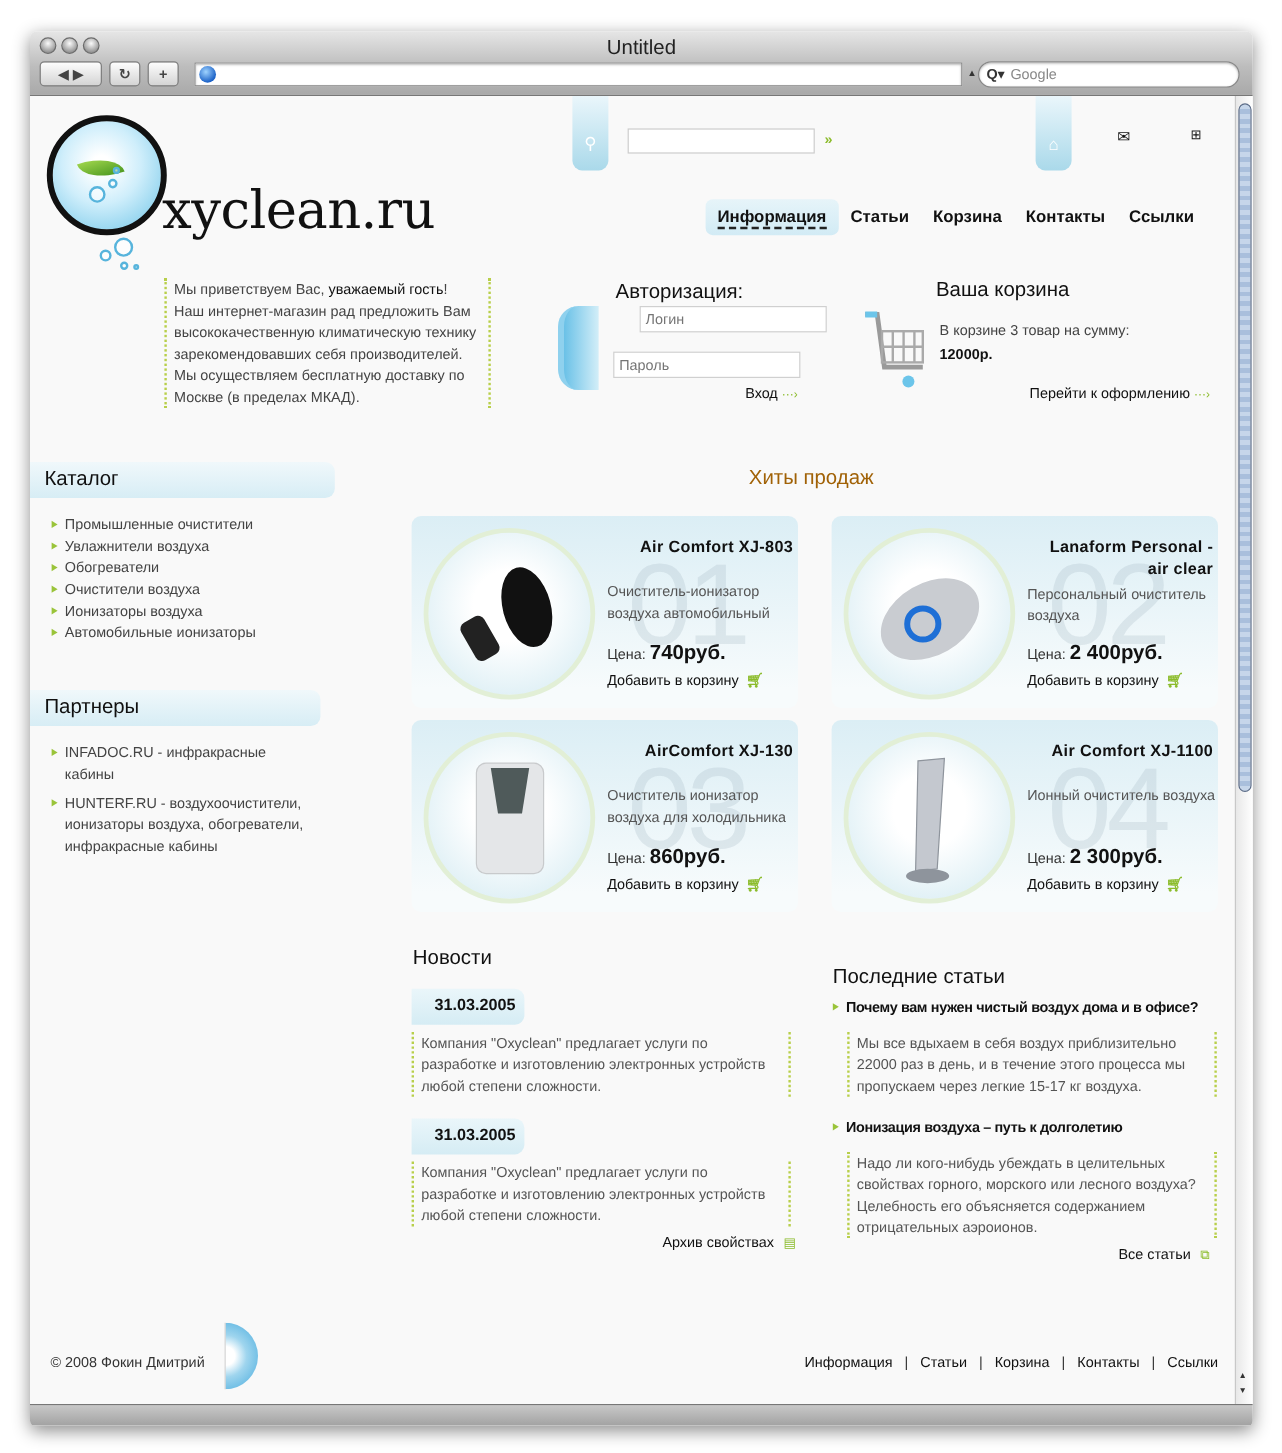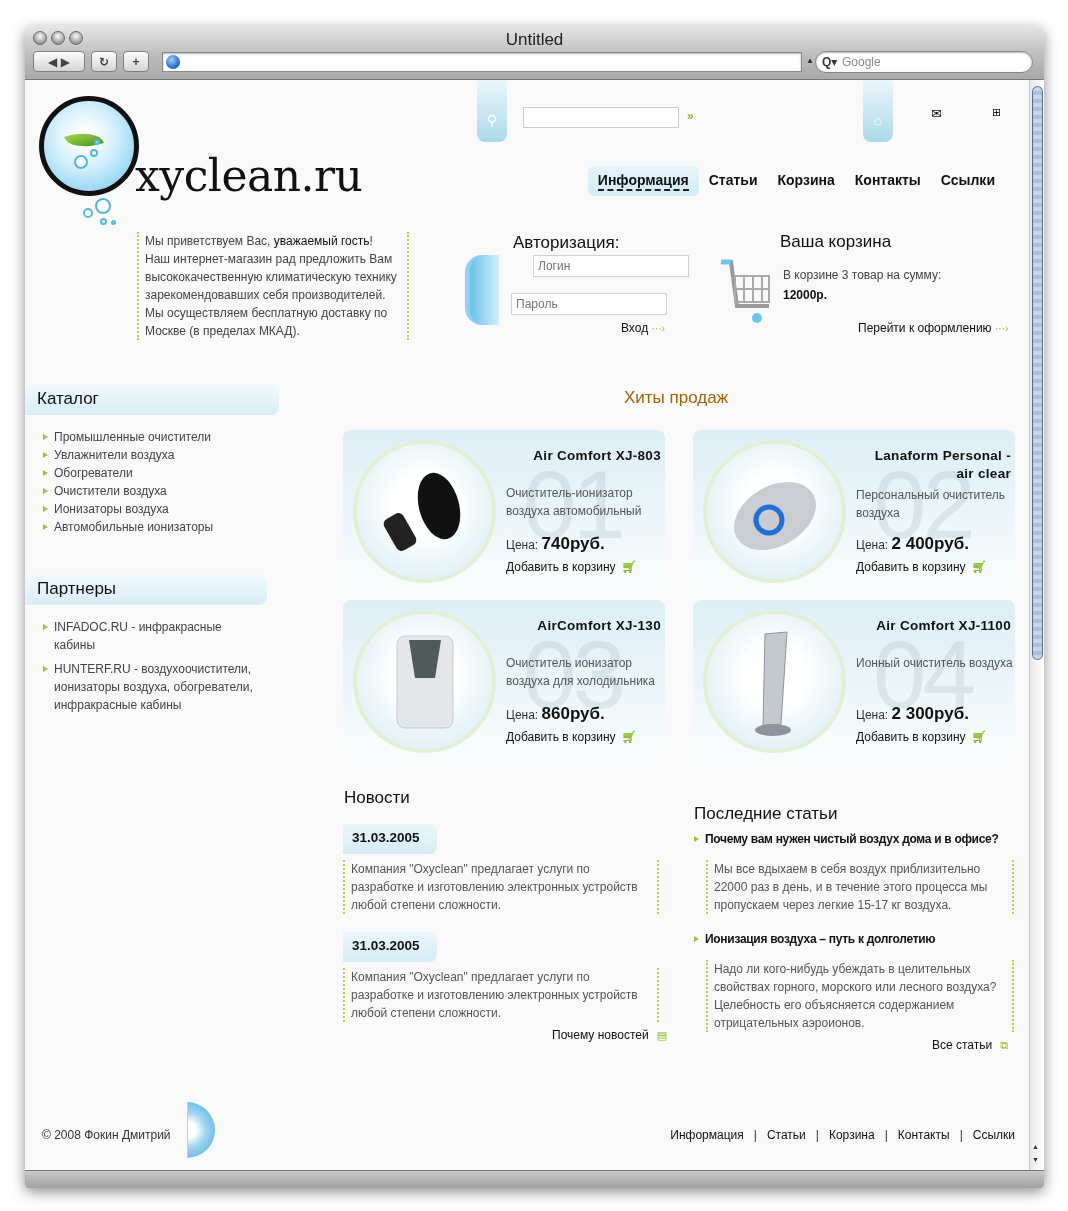--- a/index.html
+++ b/index.html
@@ -62,21 +62,21 @@
   .circle { position: absolute; left: 10px; top: 10px; width: 143px; height: 143px; border-radius: 50%; border: 4px solid #e2efd6; background: radial-gradient(circle at 50% 45%, #ffffff 30%, #d7ecf3 90%); }
   .bignum { position: absolute; left: 180px; top: 20px; font-size: 96px; color: rgba(160,180,190,0.25); font-family: "Liberation Sans", sans-serif; letter-spacing: -4px; }
   .card-title { position: absolute; left: 163px; top: 17px; width: 155px; font-size: 13.5px; font-weight: bold; color: #111; line-height: 18px; letter-spacing: 0.3px; text-align: right; }
   .card-desc { position: absolute; left: 163px; top: 54px; width: 158px; font-size: 12px; color: #555; line-height: 18px; }
   .card-price { position: absolute; left: 163px; top: 104px; font-size: 12px; color: #333; }
   .card-price b { font-size: 17px; color: #111; }
   .card-add { position: absolute; left: 163px; top: 130px; font-size: 12px; color: #111; }
   .cart-g { color: #8cbc2c; margin-left: 6px; font-weight: bold; }
 
   .sec-h { position: absolute; font-size: 17px; color: #111; }
-  .date-badge { position: absolute; left: 318px; width: 94px; height: 30px; border-radius: 0 8px 8px 0; background: linear-gradient(#eaf6fa, #d5ecf4); font-size: 13.5px; font-weight: bold; color: #111; padding: 6px 9px; }
+  .date-badge { position: absolute; left: 318px; width: 94px; height: 30px; border-radius: 0 8px 8px 0; background: linear-gradient(#eaf6fa, #d5ecf4); font-size: 13.5px; font-weight: bold; color: #111; padding: 6px 19px; }
   .dotted-box { position: absolute; border-left: 2px dotted #b8cf4a; border-right: 2px dotted #b8cf4a; font-size: 12px; line-height: 18px; color: #555; padding: 0 6px; }
   .art-title { position: absolute; left: 669px; font-size: 12px; font-weight: bold; color: #111; padding-left: 11px; letter-spacing: -0.3px; }
   .art-title::before { content: ""; position: absolute; left: 0; top: 4px; border-left: 5px solid #9ac43a; border-top: 3px solid transparent; border-bottom: 3px solid transparent; }
   .more-link { position: absolute; font-size: 12px; color: #111; }
   .doc-g { color: #8cbc2c; margin-left: 8px; font-size: 11px; }
 
   .footer-copy { position: absolute; left: 17px; top: 1048px; font-size: 12px; color: #333; }
   .copy-img { position: absolute; left: 162px; top: 1022px; width: 28px; height: 56px; border-radius: 0 28px 28px 0; background: radial-gradient(circle at 0 50%, #ffffff 20%, #9fd5ee 45%, #6bbce4 75%); border-left: 1px solid #ccc; }
   .footer-links { position: absolute; right: 14px; top: 1048px; font-size: 12px; color: #111; display: flex; gap: 10px; }
   .footer-links .sep { color: #333; }
@@ -243,21 +243,21 @@
       <div class="card-desc">Ионный очиститель воздуха</div>
       <div class="card-price"><span>Цена:</span> <b>2 300руб.</b></div>
       <div class="card-add"><span>Добавить в корзину</span><span class="cart-g">🛒︎</span></div>
     </div>
 
     <div class="sec-h" style="left:319px;top:708px;">Новости</div>
     <div class="date-badge" style="top:744px;">31.03.2005</div>
     <div class="dotted-box" style="left:318px;top:780px;width:316px;">Компания "Oxyclean" предлагает услуги по разработке и изготовлению электронных устройств любой степени сложности.</div>
     <div class="date-badge" style="top:852px;">31.03.2005</div>
     <div class="dotted-box" style="left:318px;top:888px;width:316px;">Компания "Oxyclean" предлагает услуги по разработке и изготовлению электронных устройств любой степени сложности.</div>
-    <div class="more-link" style="left:527px;top:948px;"><span>Почему новостей</span><span class="doc-g">▤</span></div>
+    <div class="more-link" style="left:527px;top:948px;"><span>Архив свойствах</span><span class="doc-g">▤</span></div>
 
     <div class="sec-h" style="left:669px;top:708px;margin-top:16px;">Последние статьи</div>
     <div class="art-title" style="top:752px;">Почему вам нужен чистый воздух дома и в офисе?</div>
     <div class="dotted-box" style="left:681px;top:780px;width:308px;">Мы все вдыхаем в себя воздух приблизительно 22000 раз в день, и в течение этого процесса мы пропускаем через легкие 15-17 кг воздуха.</div>
     <div class="art-title" style="top:852px;">Ионизация воздуха –  путь к долголетию</div>
     <div class="dotted-box" style="left:681px;top:880px;width:308px;">Надо ли кого-нибудь убеждать в целительных свойствах горного, морского или лесного воздуха? Целебность его объясняется содержанием отрицательных аэроионов.</div>
     <div class="more-link" style="left:907px;top:958px;"><span>Все статьи</span><span class="doc-g">⧉</span></div>
 
     <div class="footer-copy">© 2008 Фокин Дмитрий</div>
     <div class="copy-img"></div>

